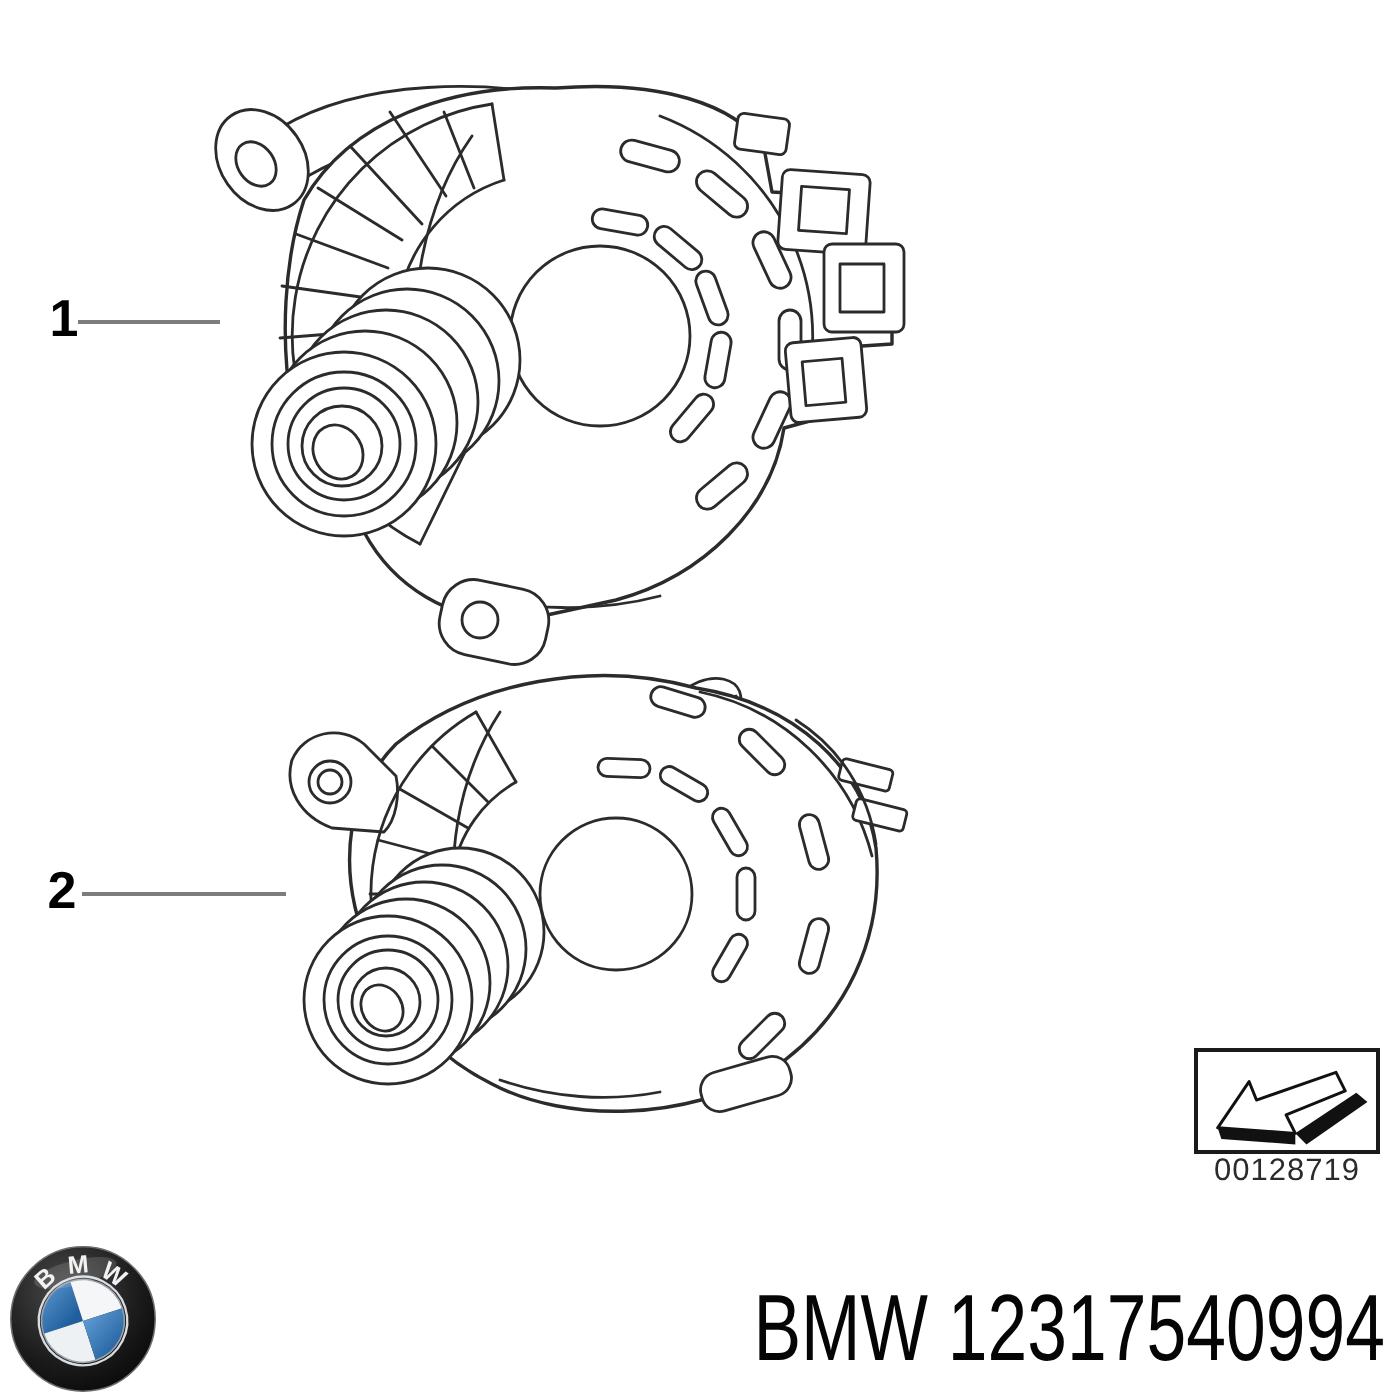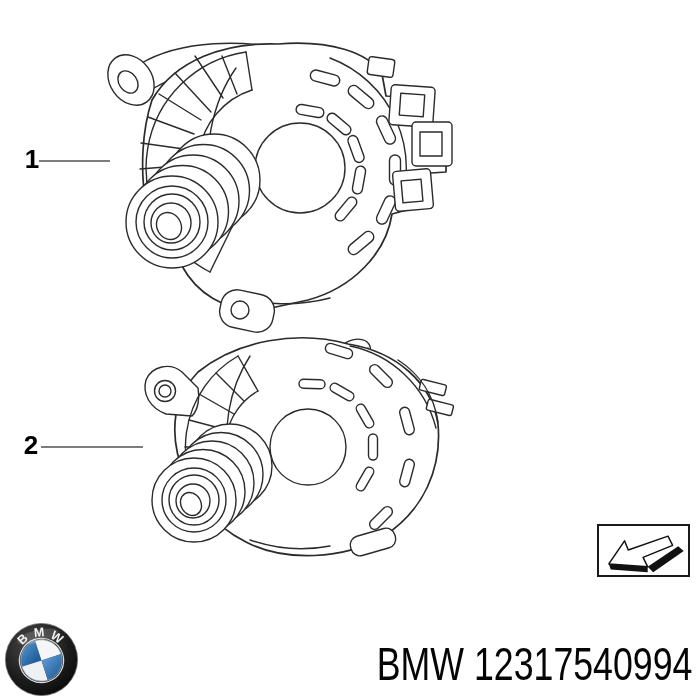--- a/index.html
+++ b/index.html
@@ -171,20 +171,21 @@
 
   <div class="thumb-box">
     <svg viewBox="0 0 93 53">
 
       <polygon points="9,41 51,44 51,50 11,47" fill="#111"></polygon>
       <polygon points="51,44 84,22 90,27 57,50" fill="#111"></polygon>
 
       <polygon points="9,41 26,16 30,26 73,11 78,21 46,34 51,44" fill="#ffffff" stroke="#111" stroke-width="1.6" stroke-linejoin="round"></polygon>
     </svg>
   </div>
+  <div class="thumb-code">00128719</div>
 
   <svg class="brand-logo" viewBox="0 0 80 80">
     <defs>
       <linearGradient id="blueGrad" x1="0" y1="0" x2="0.6" y2="1">
         <stop offset="0" stop-color="#5e9ad2"></stop>
         <stop offset="1" stop-color="#205f9e"></stop>
       </linearGradient>
       <radialGradient id="rimGrad" cx="0.38" cy="0.3" r="0.9">
         <stop offset="0" stop-color="#4a4a4a"></stop>
         <stop offset="0.55" stop-color="#1c1c1c"></stop>

